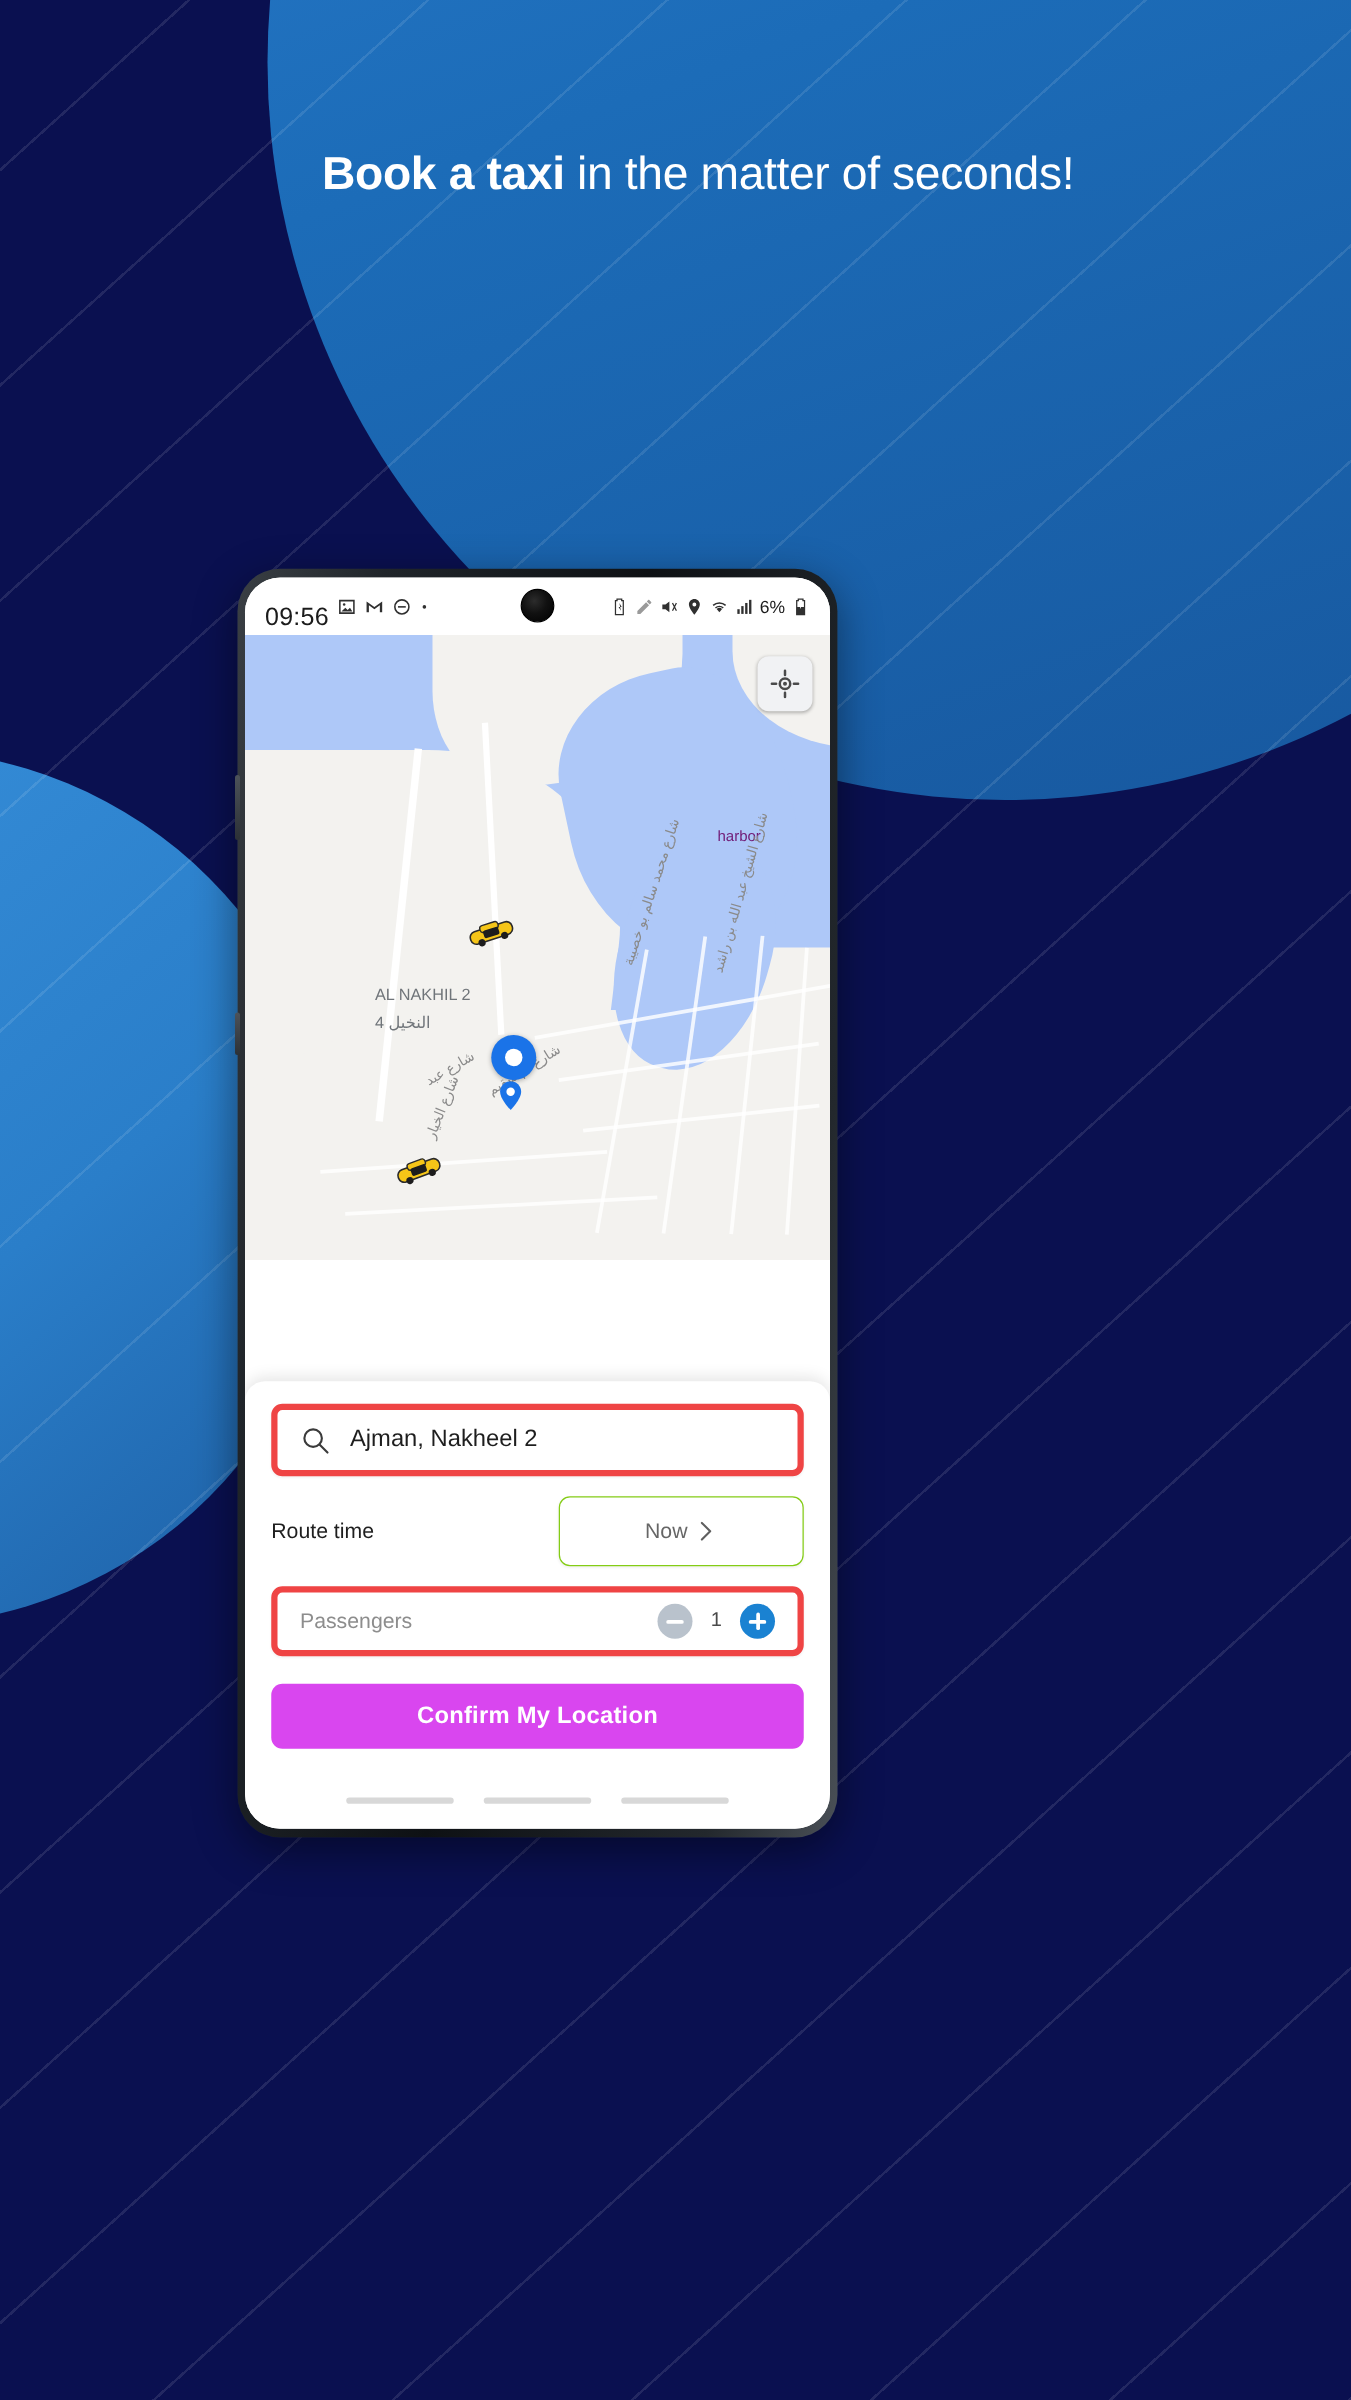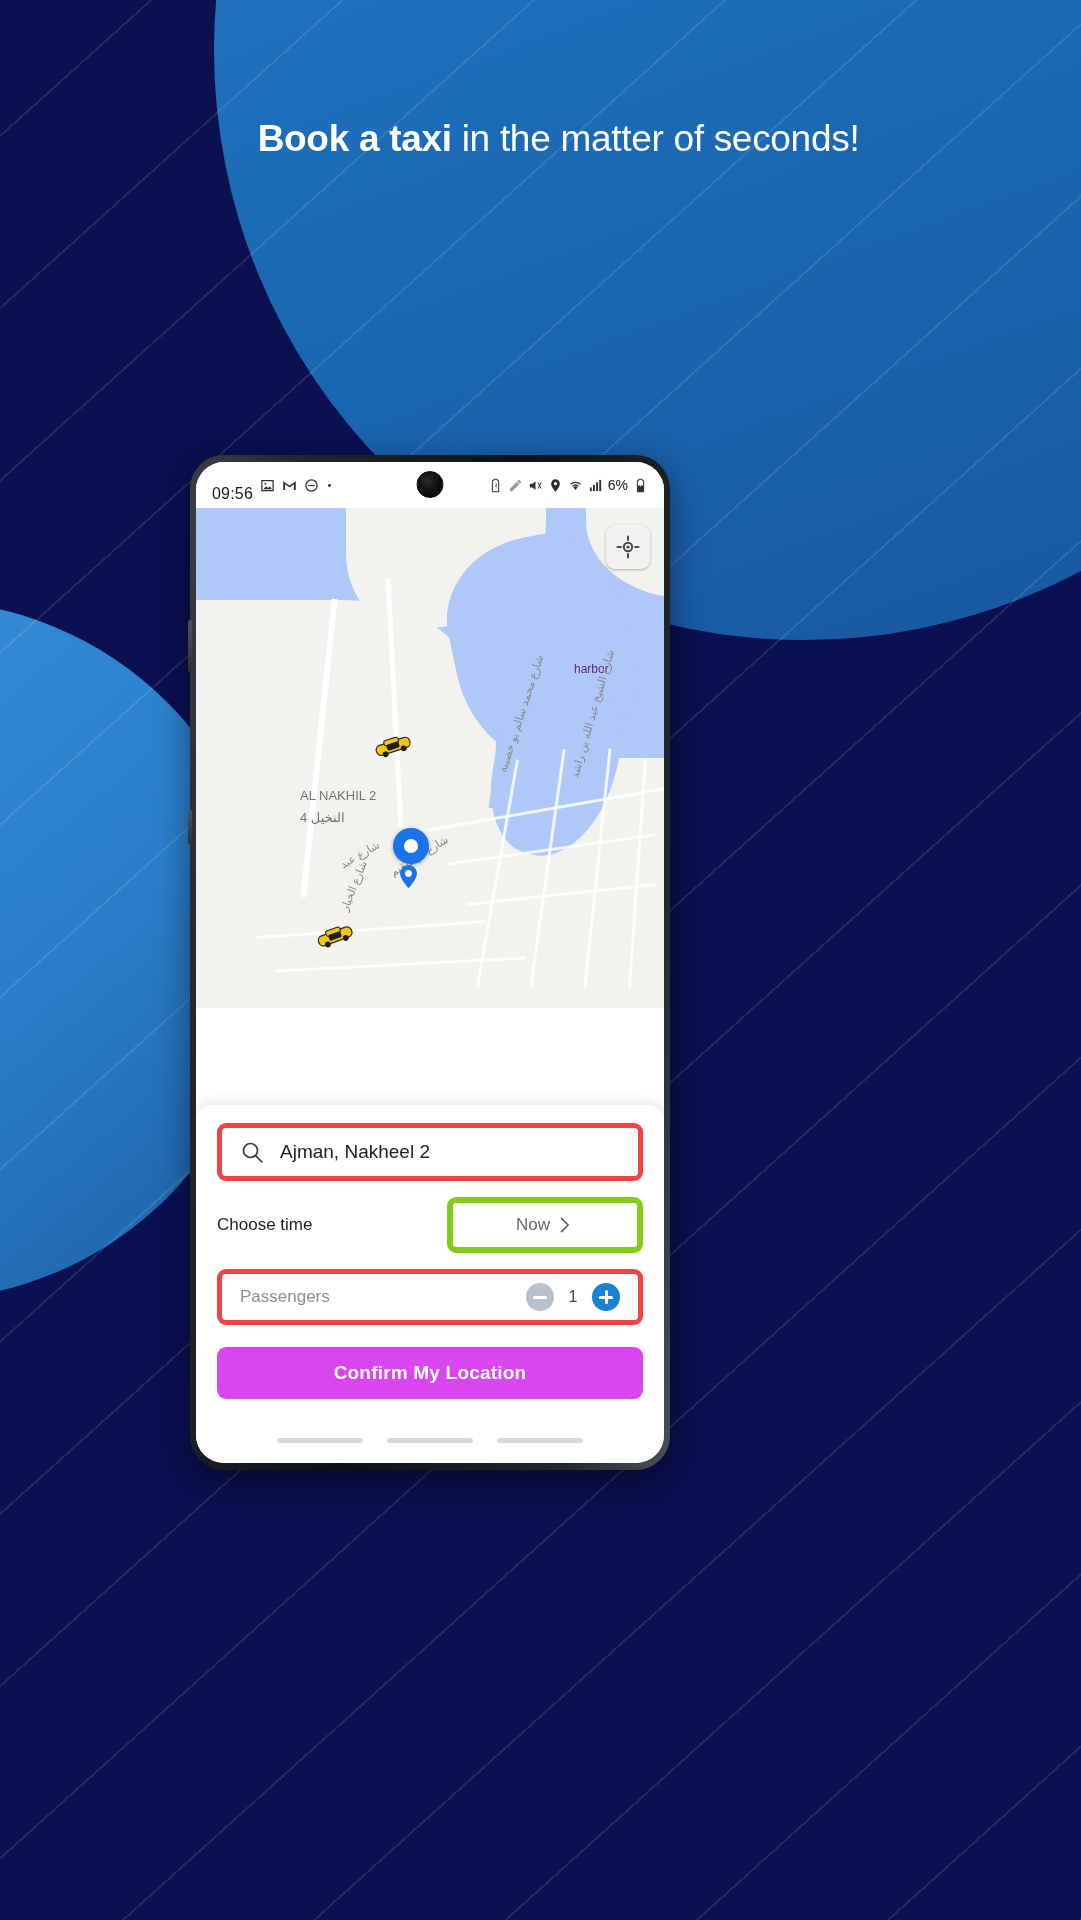--- a/index.html
+++ b/index.html
@@ -75,21 +75,21 @@
 
   
   #statusbar {
     position:relative;
     height:46px;
     background:#ffffff;
     display:flex; align-items:center;
     padding:0 16px;
     font-size:15px; color:#1b1b1b;
   }
-  #statusbar .clock { font-size:16px; letter-spacing:0.2px;margin-top:18px; }
+  #statusbar .clock { font-size:20px; letter-spacing:0.2px;margin-top:18px; }
   #statusbar .sb-left { display:flex; align-items:center; gap:7px; }
   #statusbar .sb-right { margin-left:auto; display:flex; align-items:center; gap:5px; }
   .sb-ico { width:15px; height:15px; display:block; fill:#303030; }
   .camera-hole {
     position:absolute; left:50%; top:9px; transform:translateX(-50%);
     width:27px; height:27px; border-radius:50%;
     background:radial-gradient(circle at 40% 35%,#2c2c2c 0%,#111 45%,#000 100%);
     border:1px solid #000;
   }
   .batt-text { font-size:14px; color:#1b1b1b; }
@@ -231,21 +231,21 @@
   .search-row .val { font-size:19px; color:#1e1e1e; }
   .time-row {
     height:56px;
     display:flex; align-items:center;
     margin-bottom:16px;
   }
   .time-row .lbl { font-size:17px; color:#1f1f1f; }
   .time-pill {
     margin-left:auto;
     width:196px; height:56px;
-    border:6px solid #84cc16;
+    border:1px solid #84cc16;
     border-radius:9px;
     display:flex; align-items:center; justify-content:center;
     gap:4px;
     box-shadow:0 1px 2px rgba(0,0,0,0.05);
     cursor:pointer;
   }
   .time-pill .now { font-size:17px; color:#666; }
   .pass-row {
     height:56px;
     display:flex; align-items:center;
@@ -424,21 +424,21 @@
 
       <div class="field search-row">
         <svg width="24" height="24" viewBox="0 0 24 24">
           <circle cx="10.5" cy="10.5" r="7" fill="none" stroke="#3b3b3b" stroke-width="1.7"></circle>
           <path d="M15.8 15.8L22 22" stroke="#3b3b3b" stroke-width="1.7" stroke-linecap="round"></path>
         </svg>
         <span class="val" placeholder="Search location">Ajman, Nakheel 2</span>
       </div>
 
       <div class="time-row">
-        <span class="lbl">Choose time</span>
+        <span class="lbl">Route time</span>
         <div class="time-pill">
           <span class="now">Now</span>
           <svg width="20" height="20" viewBox="0 0 24 24">
               <path d="M9 4l8 8-8 8" fill="none" stroke="#5f5f5f" stroke-width="2" stroke-linecap="round" stroke-linejoin="round"></path>
             </svg>
         </div>
       </div>
 
       <div class="field pass-row">
         <span class="lbl">Passengers</span>

